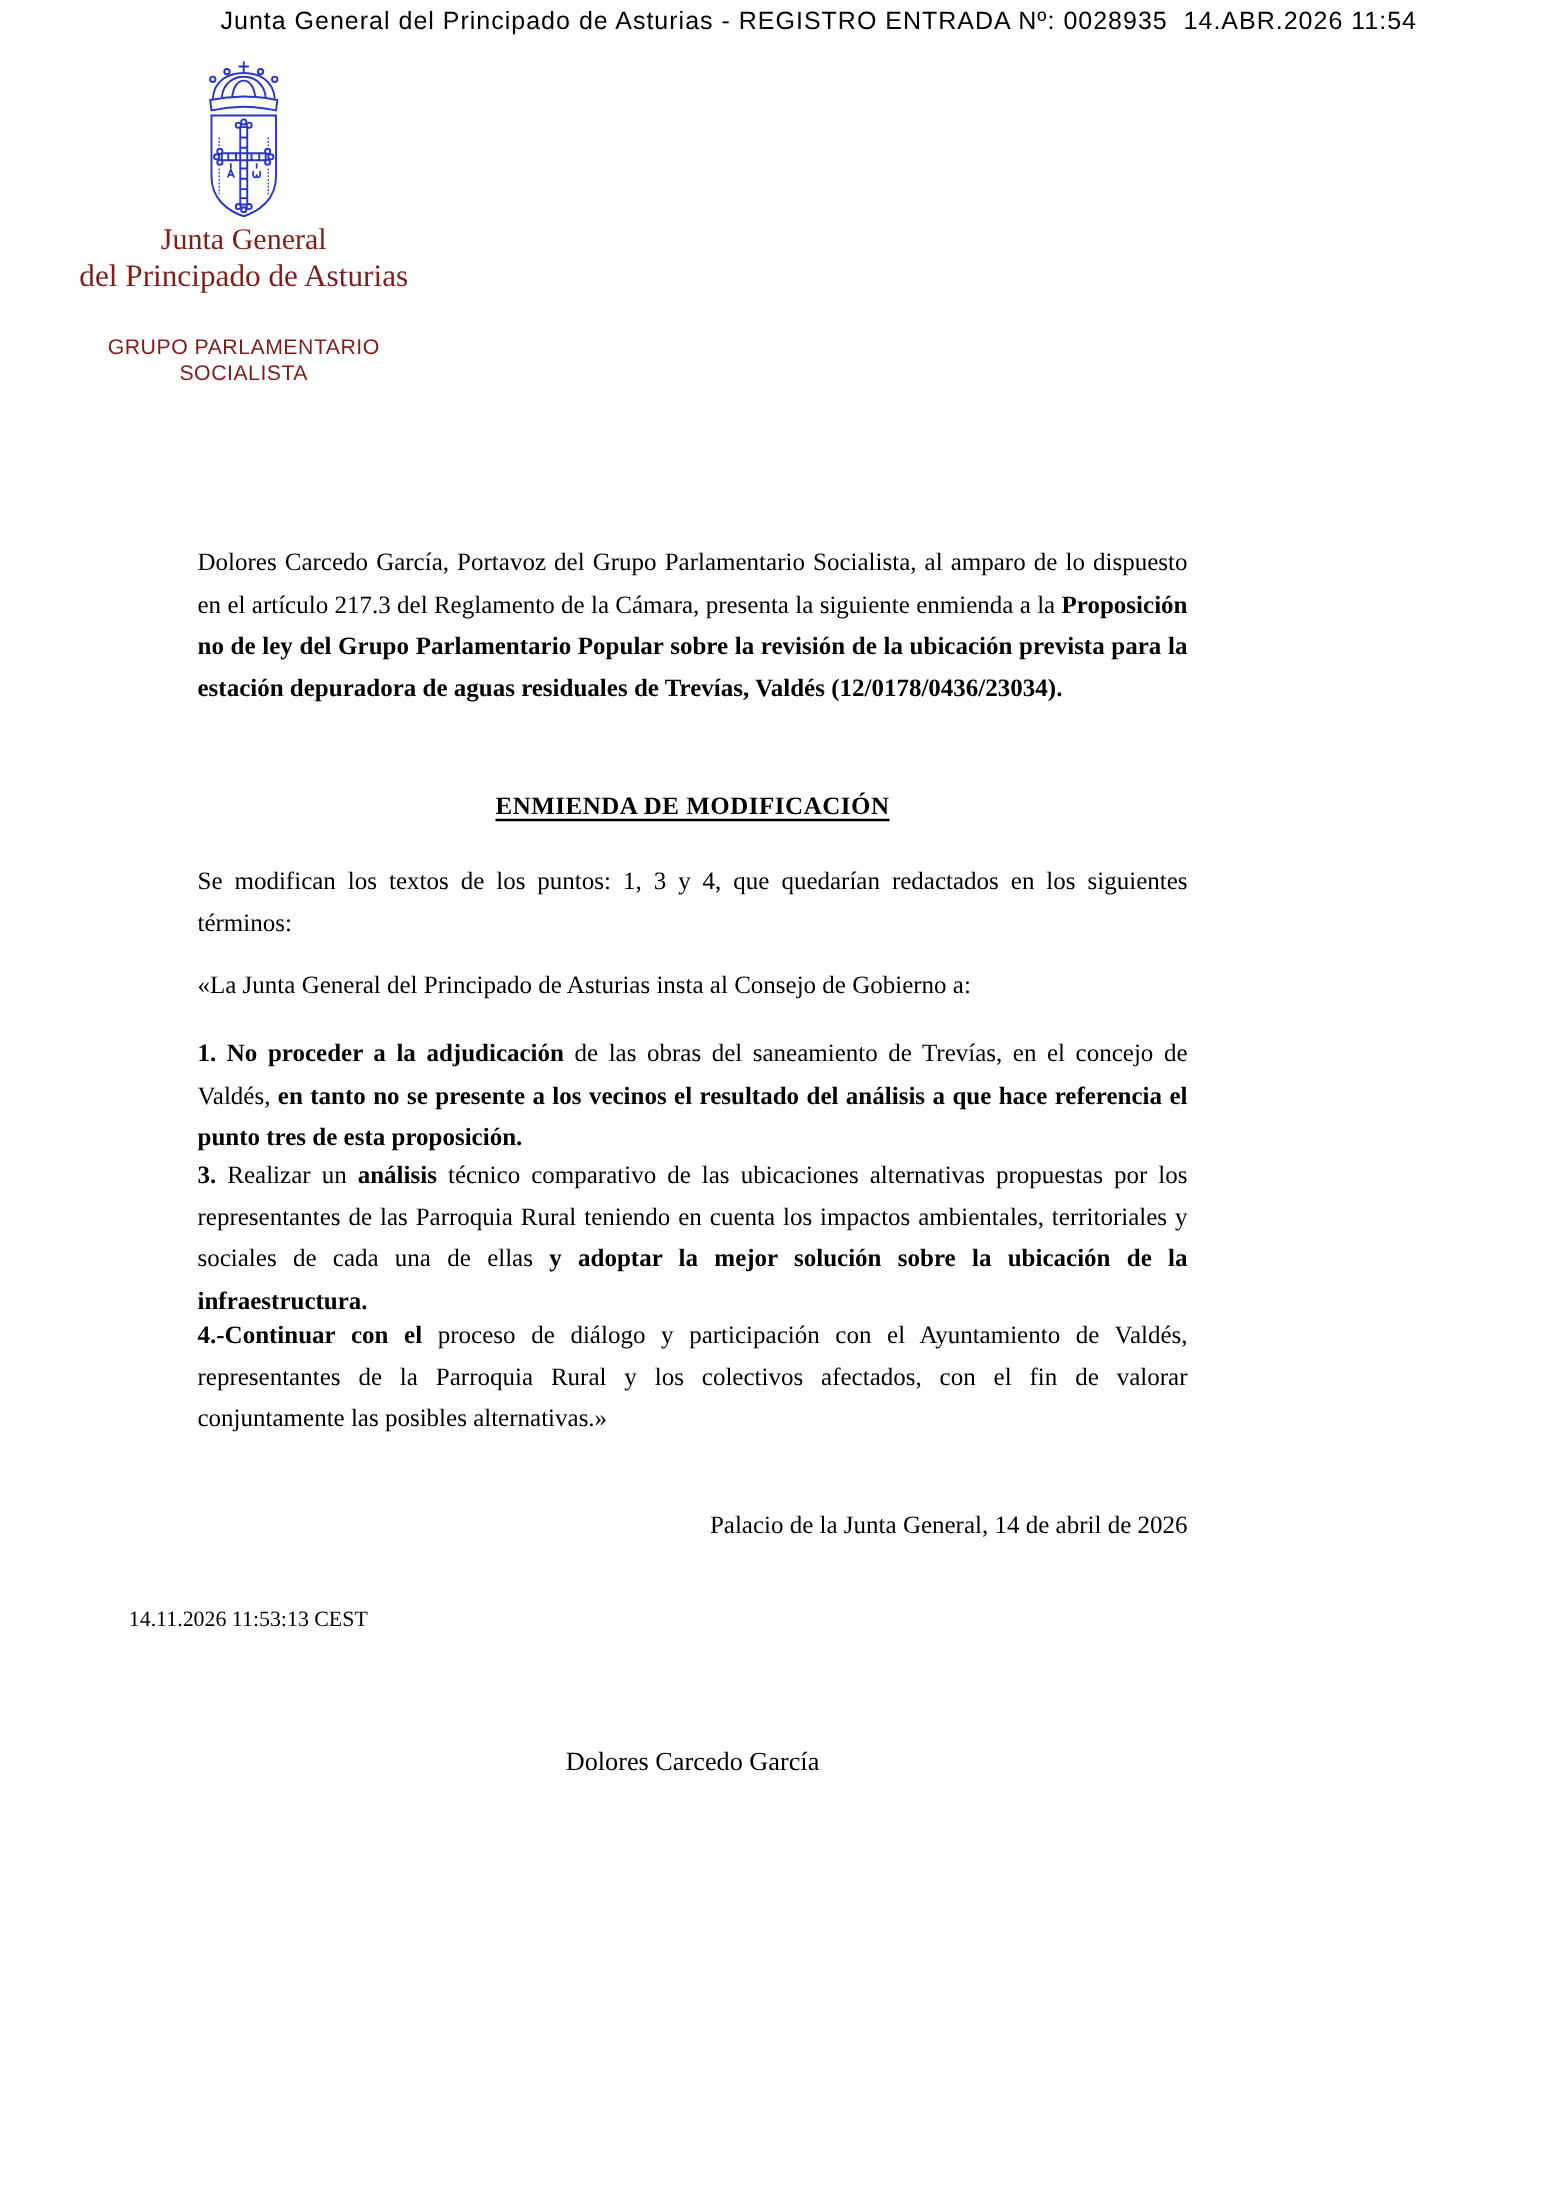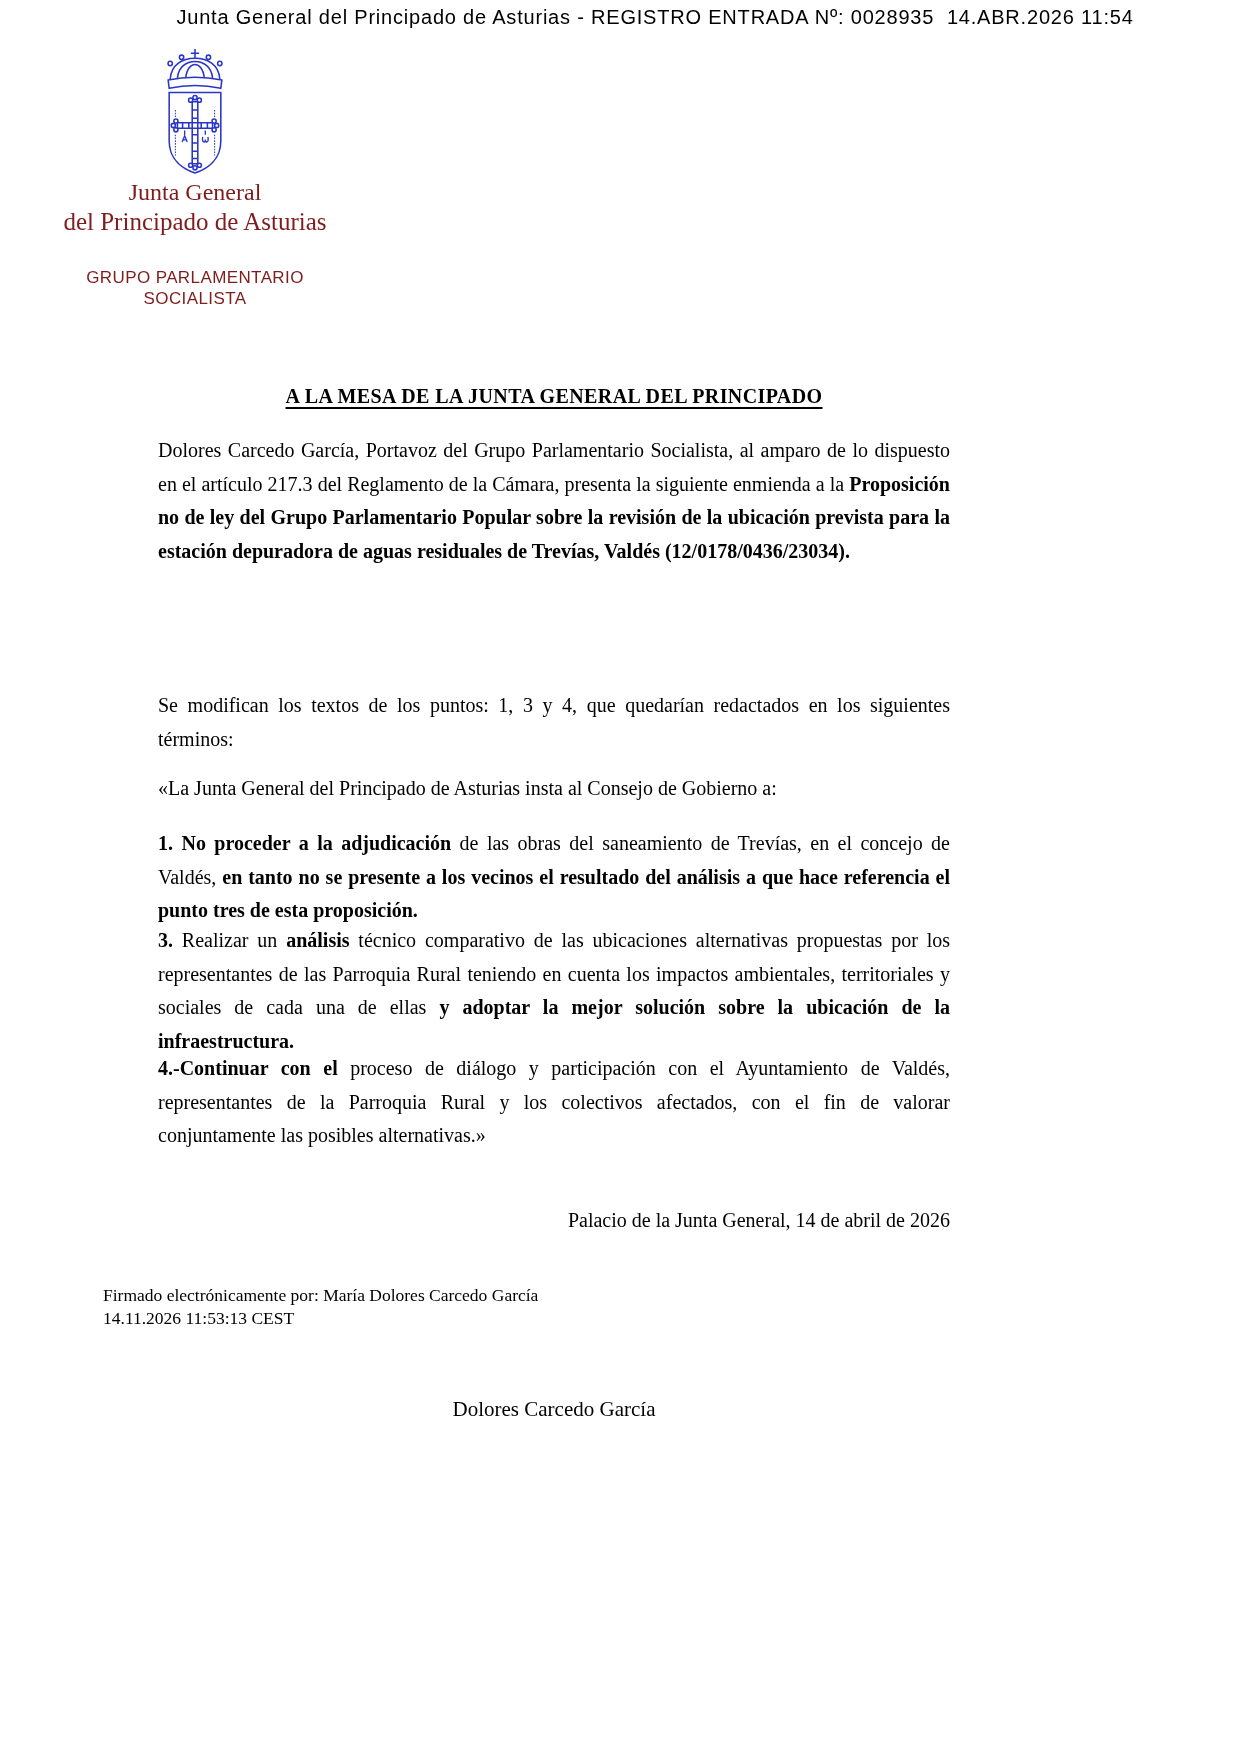--- a/index.html
+++ b/index.html
@@ -150,41 +150,40 @@
     <div class="org-name">
       <div class="org-line1">Junta General</div>
       <div class="org-line2">del Principado de Asturias</div>
     </div>
     <div class="group-name">
       <div>GRUPO PARLAMENTARIO</div>
       <div>SOCIALISTA</div>
     </div>
   </div>
 
-  <div class="block doc-title">
-    <span>A LA MESA DE LA JUNTA GENERAL DEL PRINCIPADO</span>
-  </div>
 
   <p class="block p-intro"><span>Dolores Carcedo García, Portavoz del Grupo Parlamentario Socialista, al amparo de lo dispuesto en el artículo 217.3 del Reglamento de la Cámara, presenta la siguiente enmienda a la </span><b>Proposición no de ley del Grupo Parlamentario Popular sobre la revisión de la ubicación prevista para la estación depuradora de aguas residuales de Trevías, Valdés (12/0178/0436/23034).</b></p>
 
+  <div class="block section-heading">
+    <span>ENMIENDA DE MODIFICACIÓN</span>
+  </div>
 
   <p class="block p-modif">Se modifican los textos de los puntos: 1, 3 y 4, que quedarían redactados en los siguientes términos:</p>
 
   <p class="block p-quote">«La Junta General del Principado de Asturias insta al Consejo de Gobierno a:</p>
 
   <p class="block p-point1"><b>1. No proceder a la adjudicación</b><span> de las obras del saneamiento de Trevías, en el concejo de Valdés, </span><b>en tanto no se presente a los vecinos el resultado del análisis a que hace referencia el punto tres de esta proposición.</b></p>
 
   <p class="block p-point3"><b>3.</b><span> Realizar un </span><b>análisis</b><span> técnico comparativo de las ubicaciones alternativas propuestas por los representantes de las Parroquia Rural teniendo en cuenta los impactos ambientales, territoriales y sociales de cada una de ellas </span><b>y adoptar la mejor solución sobre la ubicación de la infraestructura.</b></p>
 
   <p class="block p-point4"><b>4.-Continuar con el</b><span> proceso de diálogo y participación con el Ayuntamiento de Valdés, representantes de la Parroquia Rural y los colectivos afectados, con el fin de valorar conjuntamente las posibles alternativas.»</span></p>
 
   <div class="block dateline">Palacio de la Junta General, 14 de abril de 2026</div>
 
   <div class="esig-block">
-    <div>Firmado electrónicamente por: María Dolores Carcedo García</div>
     <div>14.11.2026 11:53:13 CEST</div>
   </div>
 
   <div class="block sig-block">
     <div>Dolores Carcedo García</div>
   </div>
 
 </div>
 
 </body></html>

